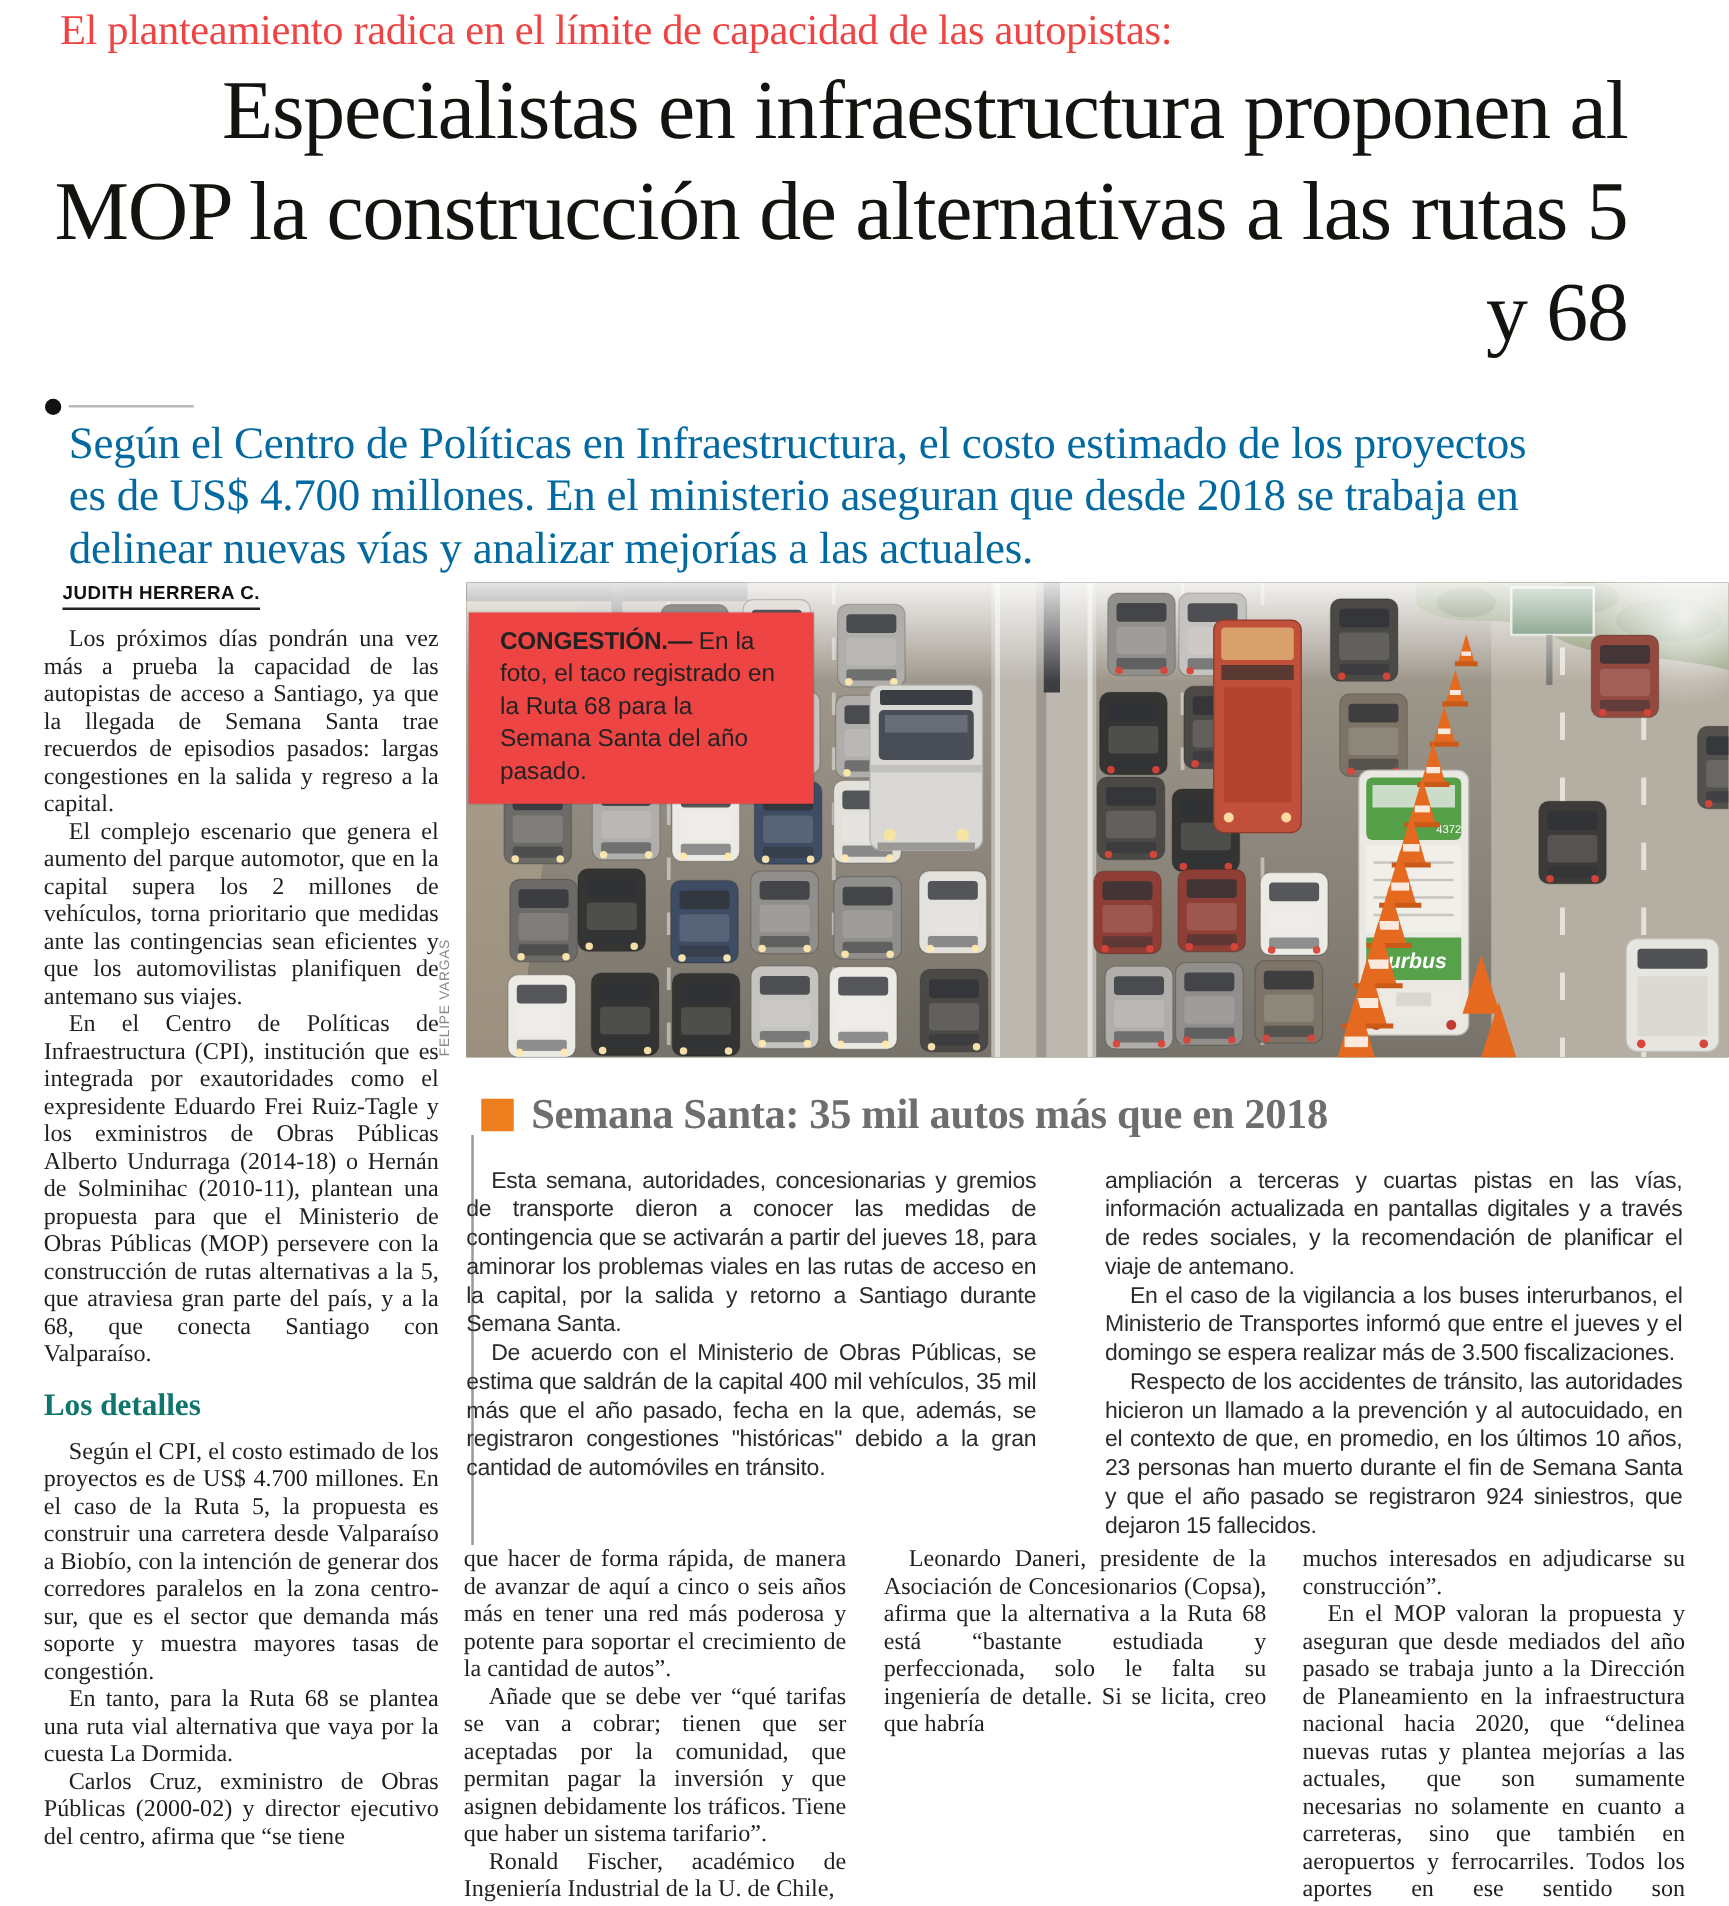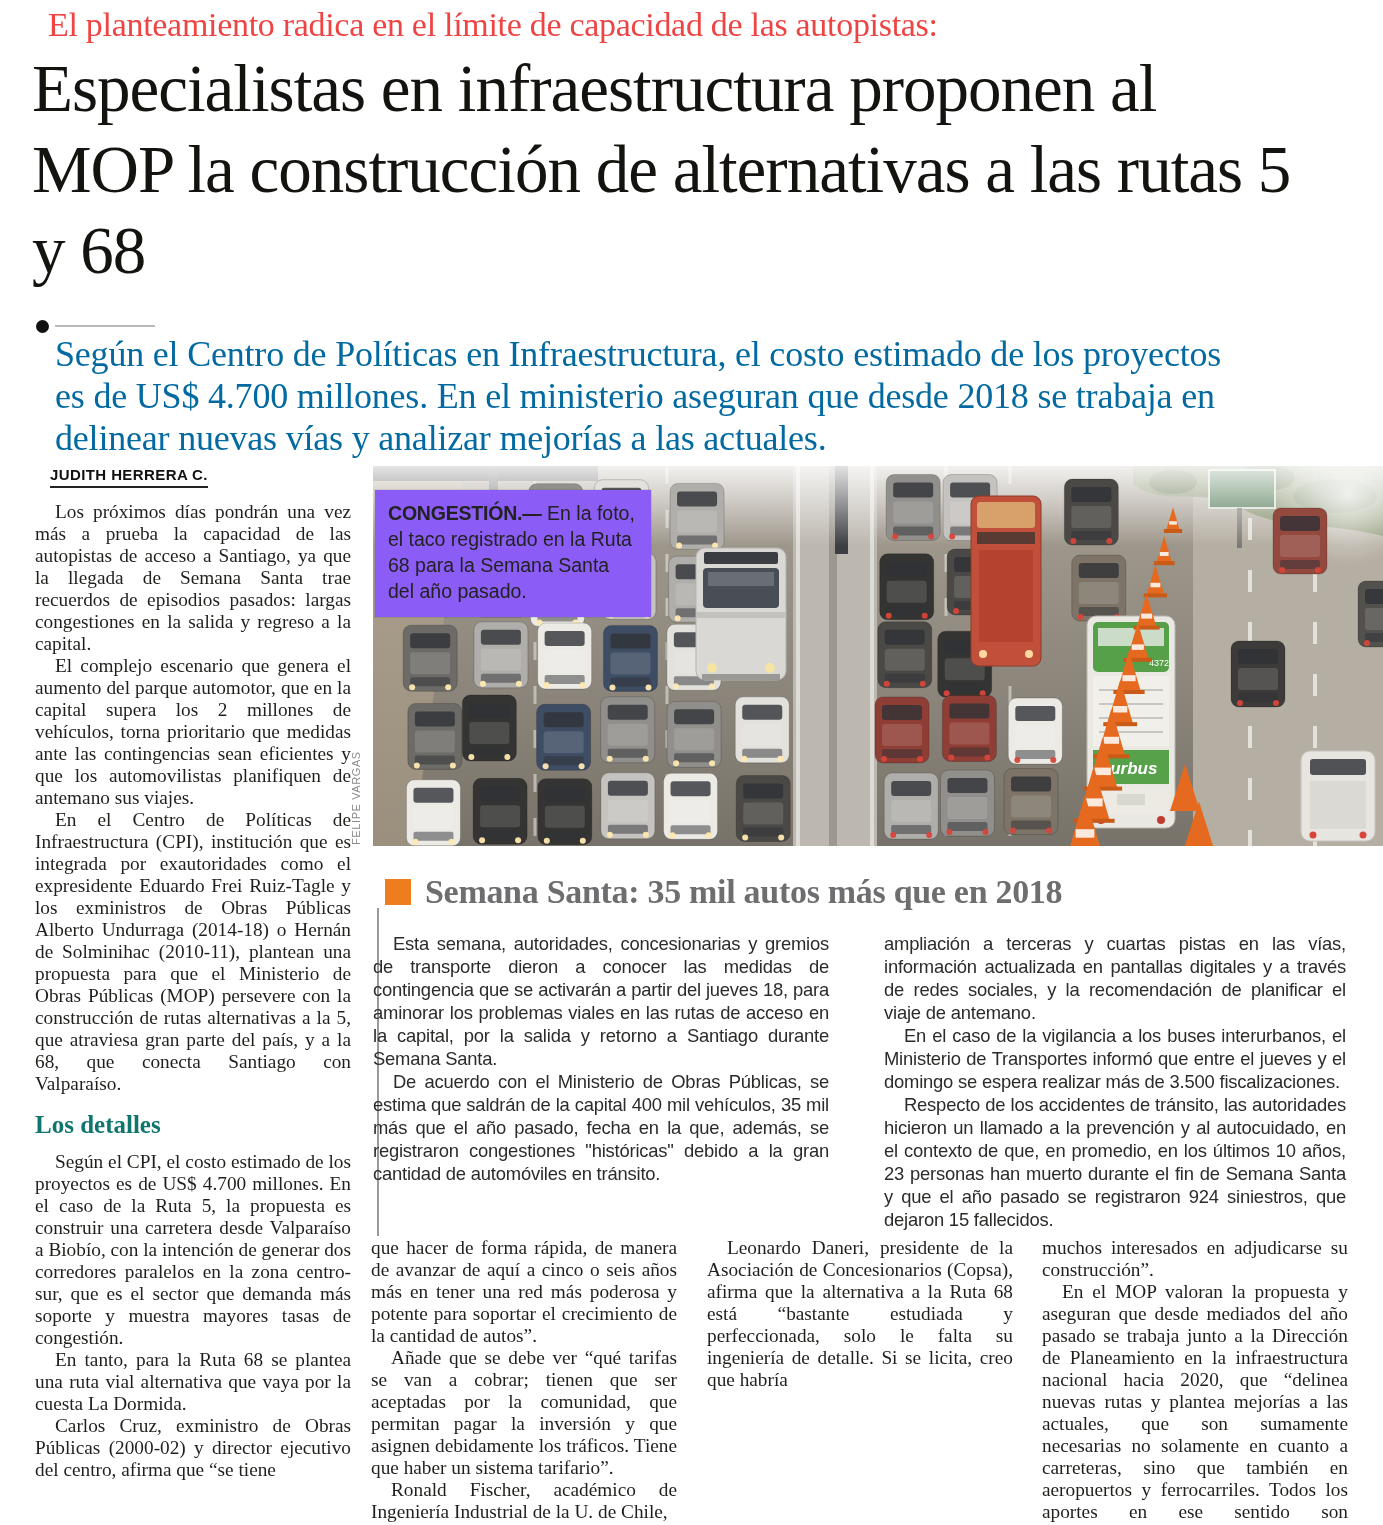--- a/index.html
+++ b/index.html
@@ -18,20 +18,21 @@
 
   
   .kicker{
     position:absolute;left:35px;top:6px;width:1280px;
     font-size:34px;letter-spacing:-0.3px;color:#ef4444;margin-left:13px;
   }
   .headline{
     position:absolute;left:32px;top:48px;width:1270px;
     font-size:67px;line-height:81px;letter-spacing:-1px;color:#14130f;
     font-weight:400;
+    text-align:right;
   }
   .deck-rule{position:absolute;left:36px;top:316px;height:14px;width:140px;}
   .deck-rule .dot{display:inline-block;width:13px;height:13px;border-radius:50%;background:#111;vertical-align:middle;}
   .deck-rule .line{display:inline-block;width:100px;height:2px;background:#b9b9b9;vertical-align:middle;margin-left:6px;}
   .deck{
     position:absolute;left:55px;top:333px;width:1190px;
     font-size:36px;line-height:42px;color:#0369a1;letter-spacing:-0.2px;
   }
   .byline{
     position:absolute;left:50px;top:466px;
@@ -54,21 +55,21 @@
   }
 
   
   .photo{
     position:absolute;left:373px;top:466px;width:1010px;height:380px;
     background:#9a948a;overflow:hidden;
   }
   .photo svg{display:block;width:100%;height:100%;}
   .caption-box{
     position:absolute;left:2px;top:24px;width:276px;
-    background:#8b5cf6;padding:10px 13px 13px;
+    background:#ef4444;padding:10px 25px 13px;
     font-family:"Liberation Sans", sans-serif;
     font-size:19.5px;line-height:26px;color:#222;
     box-shadow:0 0 0 1px rgba(0,0,0,0.08);
   }
   .caption-box b{letter-spacing:-0.2px;}
   .credit{
     position:absolute;left:350px;top:845px;
     transform:rotate(-90deg);transform-origin:left top;
     font-family:"Liberation Sans", sans-serif;font-size:11px;
     letter-spacing:0.6px;color:#8b8b8b;white-space:nowrap;

